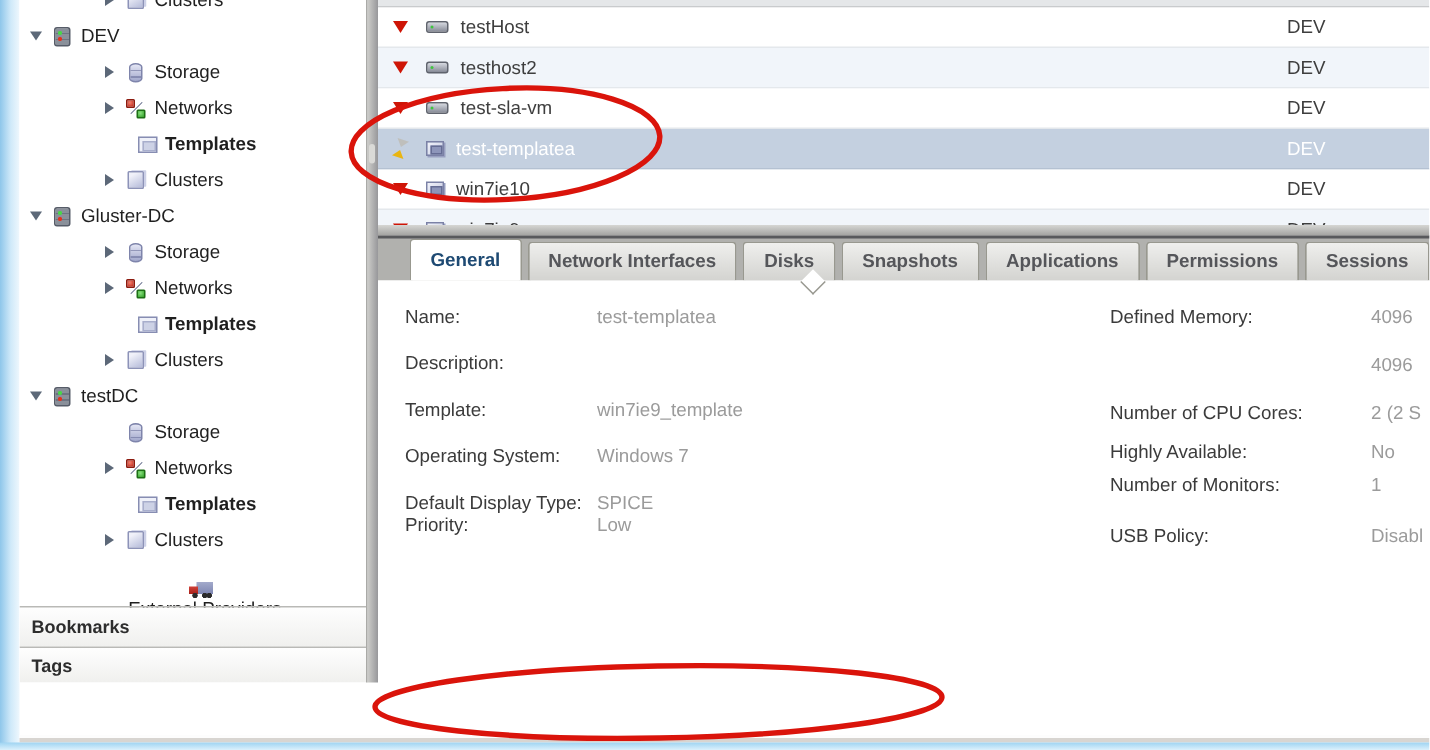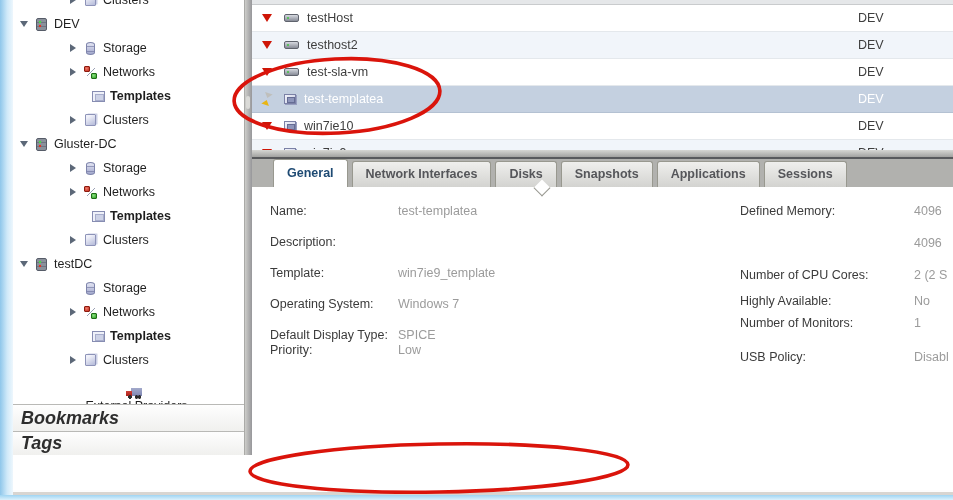--- a/index.html
+++ b/index.html
@@ -48,21 +48,21 @@
   .i-truck{width:16px;height:11px;margin:2px 3px 0 0;background-repeat:no-repeat;
     background-image:radial-gradient(circle at 4px 9px,#2b2b2b 0 1.6px,transparent 2px),
       radial-gradient(circle at 10.5px 9px,#2b2b2b 0 1.6px,transparent 2px),
       radial-gradient(circle at 13.5px 9px,#2b2b2b 0 1.6px,transparent 2px),
       linear-gradient(#d04038,#a82018),linear-gradient(#a3aacb,#7e86b2);
     background-position:0 0,0 0,0 0,0 3px,5px 0;background-size:auto,auto,auto,6px 5px,11px 8px;}
 
   
   .acc{position:absolute;left:0;right:0;height:27px;box-sizing:border-box;display:flex;align-items:center;
     padding-left:8px;background:linear-gradient(#fefefe,#f0f0ee);border-top:1px solid #b9b9b6;
-    font-weight:bold;font-size:18px;color:#2d2d2d;font-style:italic;}
+    font-weight:bold;font-size:12px;color:#2d2d2d;}
   #acc-bookmarks{top:404px;}
   #acc-tags{top:431px;height:24px;}
 
   
   .vsplit{position:absolute;left:244px;top:0;width:8px;height:455px;box-sizing:border-box;
     background:linear-gradient(90deg,#cdcdca,#97979a);border-left:1px solid #aaaaa7;}
   .vsplit::after{content:'';position:absolute;left:1px;top:96px;width:4px;height:13px;background:#dadad7;border-radius:2px;}
   .hsplit{position:absolute;left:0;top:150px;width:100%;height:7px;background:linear-gradient(#d6d6d3,#a2a2a0);}
 
   
@@ -303,20 +303,21 @@
           <span class="gcluster">DEV</span>
         </div>
       </div>
     <div class="hsplit"></div>
     <div class="tabbar">
         <div class="tab active">General</div>
         <div class="tab">Network Interfaces</div>
         <div class="tab">Disks</div>
         <div class="tab">Snapshots</div>
         <div class="tab">Applications</div>
+        <div class="tab">Permissions</div>
         <div class="tab">Sessions</div>
       </div>
     <div class="notch"></div>
     <div class="detail">
       <div class="gl">
           <div class="frow r0"><span class="flabel">Name:</span><span class="fvalue">test-templatea</span></div>
           <div class="frow r1"><span class="flabel">Description:</span><span class="fvalue"></span></div>
           <div class="frow r2"><span class="flabel">Template:</span><span class="fvalue">win7ie9_template</span></div>
           <div class="frow r3"><span class="flabel">Operating System:</span><span class="fvalue">Windows 7</span></div>
           <div class="frow r4"><span class="flabel">Default Display Type:</span><span class="fvalue">SPICE</span></div>

